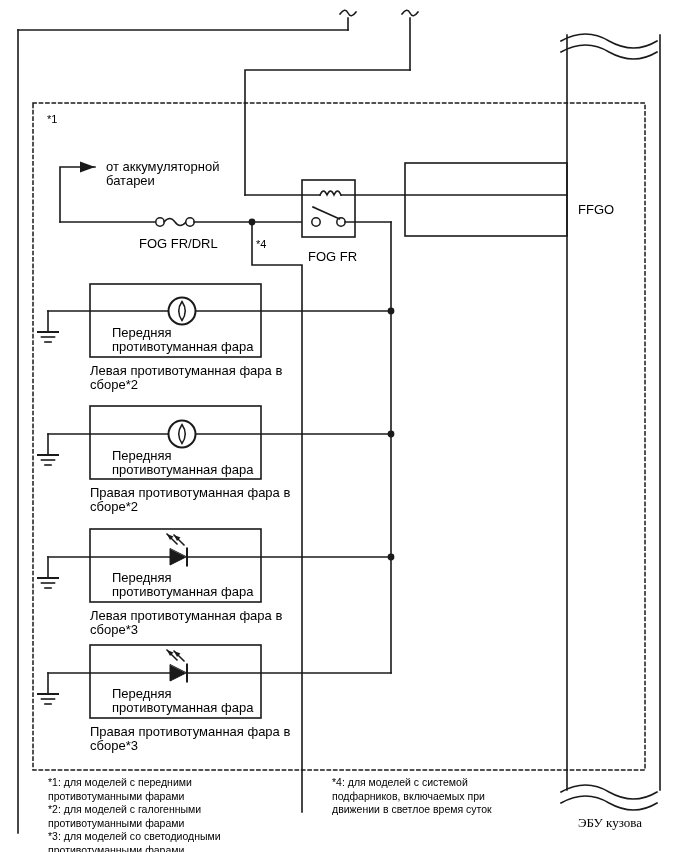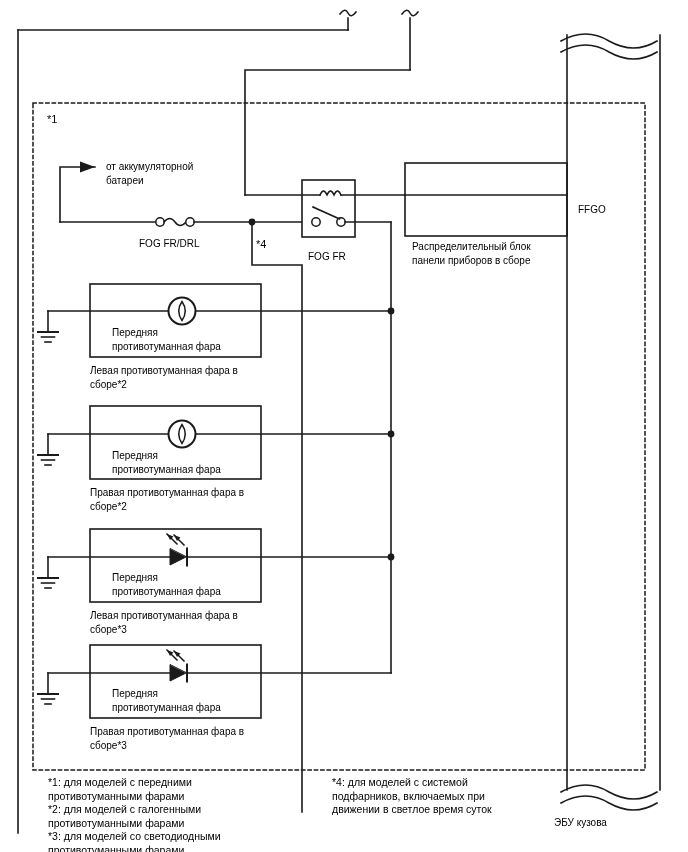--- a/index.html
+++ b/index.html
@@ -21,21 +21,21 @@
   #wiring-svg {
     position: absolute;
     left: 0;
     top: 0;
     width: 688px;
     height: 852px;
   }
   .lbl {
     position: absolute;
     font-family: "Liberation Sans", sans-serif;
-    font-size: 10px;
+    font-size: 13px;
     line-height: 13.5px;
     color: #000000;
     white-space: pre-line;
     letter-spacing: 0px;
   }
   .lbl-note {
     font-size: 10.5px;
     line-height: 13.5px;
   }
   .lbl-ref {
@@ -160,26 +160,24 @@
 
   <div class="lbl" style="left:106px; top:160px;">от аккумуляторной
 батареи</div>
 
   <div class="lbl" style="left:139px; top:237px;">FOG FR/DRL</div>
 
   <div class="lbl lbl-ref" style="left:256px; top:238px;">*4</div>
 
   <div class="lbl" style="left:308px; top:250px;text-align:right;">FOG FR</div>
 
-  <div class="lbl" style="left:412px; top:240px;">Распределительный блок
-панели приборов в сборе</div>
 
   <div class="lbl" style="left:578px; top:203px;">FFGO</div>
 
-  <div class="lbl" style="left:554px; top:816px;">ЭБУ кузова</div>
+  <div class="lbl" style="left:578px; top:816px;font-family:Liberation Serif, serif;">ЭБУ кузова</div>
 
   <div class="lbl" style="left:112px; top:326px;">Передняя
 противотуманная фара</div>
   <div class="lbl" style="left:90px; top:364px;">Левая противотуманная фара в
 сборе*2</div>
 
   <div class="lbl" style="left:112px; top:449px;">Передняя
 противотуманная фара</div>
   <div class="lbl" style="left:90px; top:486px;">Правая противотуманная фара в
 сборе*2</div>

